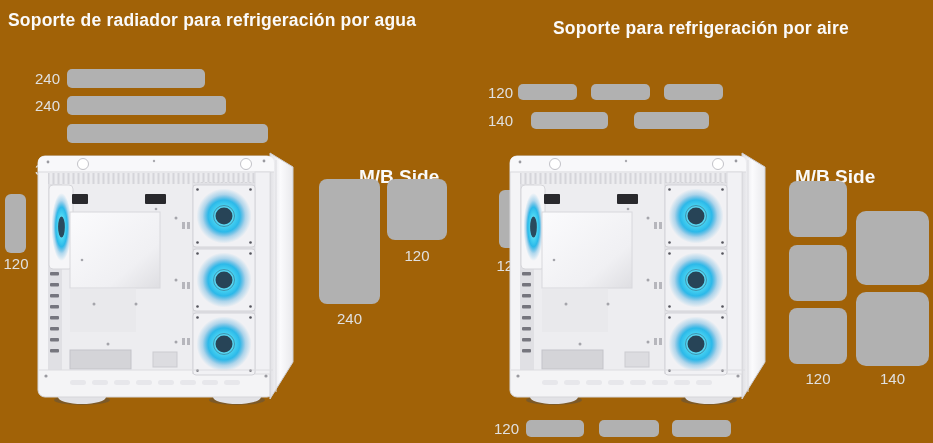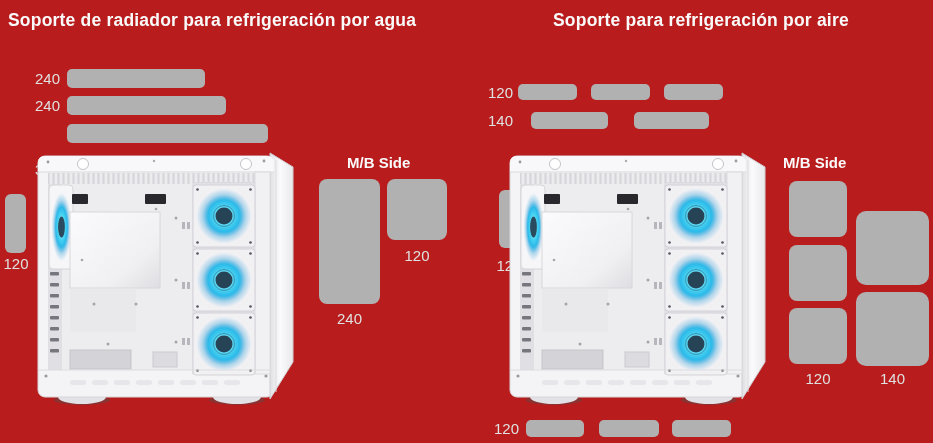--- a/index.html
+++ b/index.html
@@ -1,18 +1,18 @@
 <!DOCTYPE html>
 <html><head>
 <meta charset="utf-8">
 <style>
   html,body{margin:0;padding:0;background:#656565;}
   .canvas{
     position:relative;width:933px;height:443px;overflow:hidden;
-    background:#b91c1c;
+    background:#a16207;
     font-family:"Liberation Sans","DejaVu Sans",sans-serif;
     -webkit-font-smoothing:antialiased;
   }
   .title{
     position:absolute;margin:0;
     font-size:17.5px;font-weight:600;letter-spacing:.2px;color:#fafafa;
     white-space:nowrap;
   }
   .num{
     position:absolute;color:#e0e0e0;font-size:15px;line-height:1;
@@ -20,21 +20,21 @@
   }
   .num.r{justify-content:flex-end;}
   .num.c{justify-content:center;}
   .bar{
     position:absolute;background:#b1b1b1;border-radius:5px;
   }
   .pad{
     position:absolute;background:#b1b1b1;border-radius:8px;
   }
   .mbheading{
-    position:absolute;margin:0;color:#fafafa;font-size:15px;font-weight:700;
+    position:absolute;margin:12px;color:#fafafa;font-size:19px;font-weight:700;
     white-space:nowrap;
   }
   .case{position:absolute;width:258px;height:253px;}
 </style>
 </head>
 <body>
 
 <svg width="0" height="0" style="position:absolute" aria-hidden="true">
   <defs>
     <radialGradient id="fanGlow">
@@ -205,21 +205,21 @@
     </svg>
 
     <h2 class="mbheading" style="left:347px;top:154px;">M/B Side</h2>
     <div class="pad" style="left:319px;top:179px;width:61px;height:125px;"></div>
     <div class="pad" style="left:387px;top:179px;width:60px;height:61px;"></div>
     <div class="num c" style="left:387px;top:247px;width:60px;height:16px;">120</div>
     <div class="num c" style="left:319px;top:310px;width:61px;height:16px;">240</div>
   </section>
 
   <section>
-    <h1 class="title" style="left:553px;top:10px;">Soporte para refrigeración por aire</h1>
+    <h1 class="title" style="left:553px;top:18px;">Soporte para refrigeración por aire</h1>
 
     <div class="num r" style="left:473px;top:84px;width:40px;height:16px;">120</div>
     <div class="bar" style="left:518px;top:84px;width:59px;height:16px;"></div>
     <div class="bar" style="left:591px;top:84px;width:59px;height:16px;"></div>
     <div class="bar" style="left:664px;top:84px;width:59px;height:16px;"></div>
 
     <div class="num r" style="left:473px;top:112px;width:40px;height:17px;">140</div>
     <div class="bar" style="left:531px;top:112px;width:77px;height:17px;"></div>
     <div class="bar" style="left:634px;top:112px;width:75px;height:17px;"></div>
 

